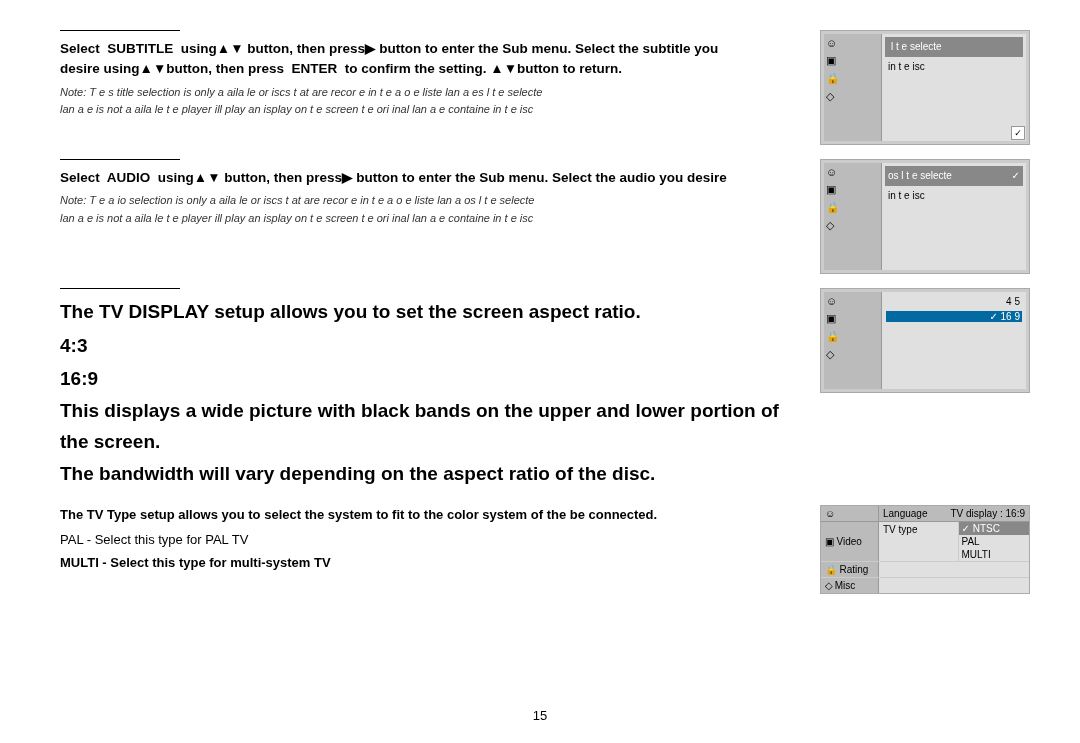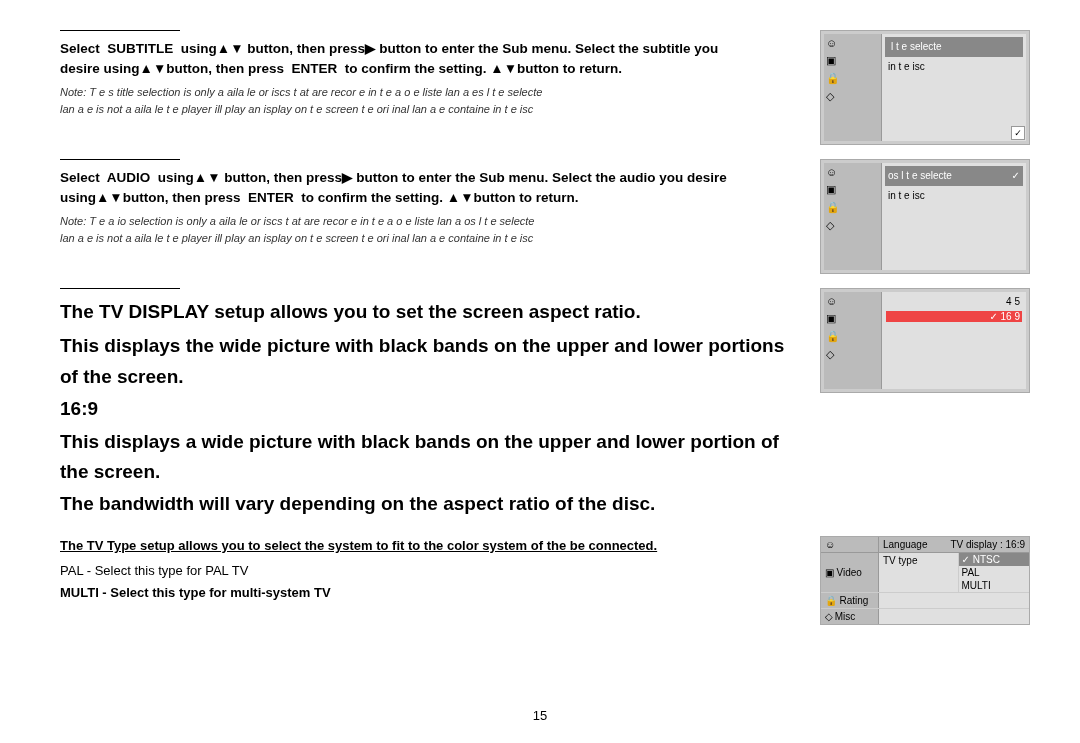--- a/index.html
+++ b/index.html
@@ -168,25 +168,20 @@
     </div>
   </div>
 
   <div class="section" style="margin-bottom:14px;">
     <div class="section-text">
       <div class="divider-line"></div>
       <p class="main-instruction">
         <span>Select</span>&nbsp;
         <span class="bold-inline">AUDIO</span>&nbsp;
         <span>using▲▼ button, then press▶ button to enter the Sub menu. Select the audio you desire</span><br>
-        <span>
-          <span>using▲▼button, then press</span>&nbsp;
-          <span class="bold-inline">ENTER</span>&nbsp;
-          <span>to confirm the setting. ▲▼button to return.</span>
-        </span>
       </p>
       <p class="note-text">Note: T  e a    io selection is only a   aila  le  or  iscs t  at are recor  e  in t  e a  o  e liste   lan    a  os  l  t  e selecte</p>
       <p class="note-text">lan    a  e is not a   aila  le  t  e player  ill play an    isplay on t  e screen t  e ori  inal lan    a  e containe  in t  e  isc</p>
     </div>
     <div class="section-image">
 
       <div style="width:210px; height:115px; border:1px solid #aaa; background:#ccc; display:flex; flex-direction:column; padding:3px; position:relative;">
         <div style="display:flex; flex:1;">
           <div style="width:58px; background:#bbb; border-right:1px solid #999; display:flex; flex-direction:column; padding:3px 2px; gap:5px;">
             <div style="font-size:11px;">☺</div>
@@ -205,46 +200,46 @@
           </div>
         </div>
       </div>
     </div>
   </div>
 
   <div class="section" style="margin-bottom:14px;">
     <div class="section3-text tv-display-content">
       <div class="divider-line"></div>
       <p style="font-weight:bold; margin-bottom:4px;">The TV DISPLAY setup allows you to set the screen aspect ratio.</p>
-      <p style="font-weight:bold; margin-bottom:2px;">This displays the wide picture with black bands on the upper and lower portions of the screen.</p>
+      <p class="bold" style="font-weight:bold;">4:3</p>
       <p class="bold" style="font-weight:bold;">16:9</p>
       <p style="font-weight:bold; margin-bottom:2px;">This displays a wide picture with black bands on the upper and lower portion of the screen.</p>
       <p style="font-weight:bold;">The bandwidth will vary depending on the aspect ratio of the disc.</p>
     </div>
     <div class="section-image">
       <div style="width:210px; height:105px; border:1px solid #aaa; background:#ccc; display:flex; flex-direction:column; padding:3px; position:relative;">
         <div style="display:flex; flex:1;">
           <div style="width:58px; background:#bbb; border-right:1px solid #999; display:flex; flex-direction:column; padding:3px 2px; gap:5px;">
             <div style="font-size:11px;">☺</div>
             <div style="font-size:11px;">▣</div>
             <div style="font-size:11px;">🔒</div>
             <div style="font-size:11px;">◇</div>
           </div>
           <div style="flex:1; background:#e0e0e0; padding:4px;">
             <div style="font-size:10px; text-align:right; padding-right:2px; margin-bottom:4px;">4 5</div>
-            <div style="font-size:10px; text-align:right; padding-right:2px; background:#ef4444; color:#fff;">✓ 16  9</div>
+            <div style="font-size:10px; text-align:right; padding-right:2px; background:#0369a1; color:#fff;">✓ 16  9</div>
           </div>
         </div>
       </div>
     </div>
   </div>
 
   <div class="section" style="margin-bottom:10px;">
     <div class="section4-text" style="flex:1; padding-right:20px;">
-      <p style="font-weight:bold; margin-bottom:4px;text-decoration:underline;">The TV Type setup allows you to select the system to fit to the color system of the be connected.</p>
+      <p style="font-weight:bold; margin-bottom:4px;">The TV Type setup allows you to select the system to fit to the color system of the be connected.</p>
       <p style="font-weight:normal;">PAL - Select this type for PAL TV</p>
       <p style="font-weight:bold;">MULTI - Select this type for multi-system TV</p>
     </div>
     <div class="section-image">
       <div style="width:210px; border:1px solid #aaa; background:#ccc; font-size:10px;">
 
         <div style="display:flex; background:#bbb; border-bottom:1px solid #999;">
           <div style="width:58px; padding:2px 4px; border-right:1px solid #999;">☺</div>
           <div style="padding:2px 4px; flex:1; display:flex; justify-content:space-between;">
             <span>Language</span>

